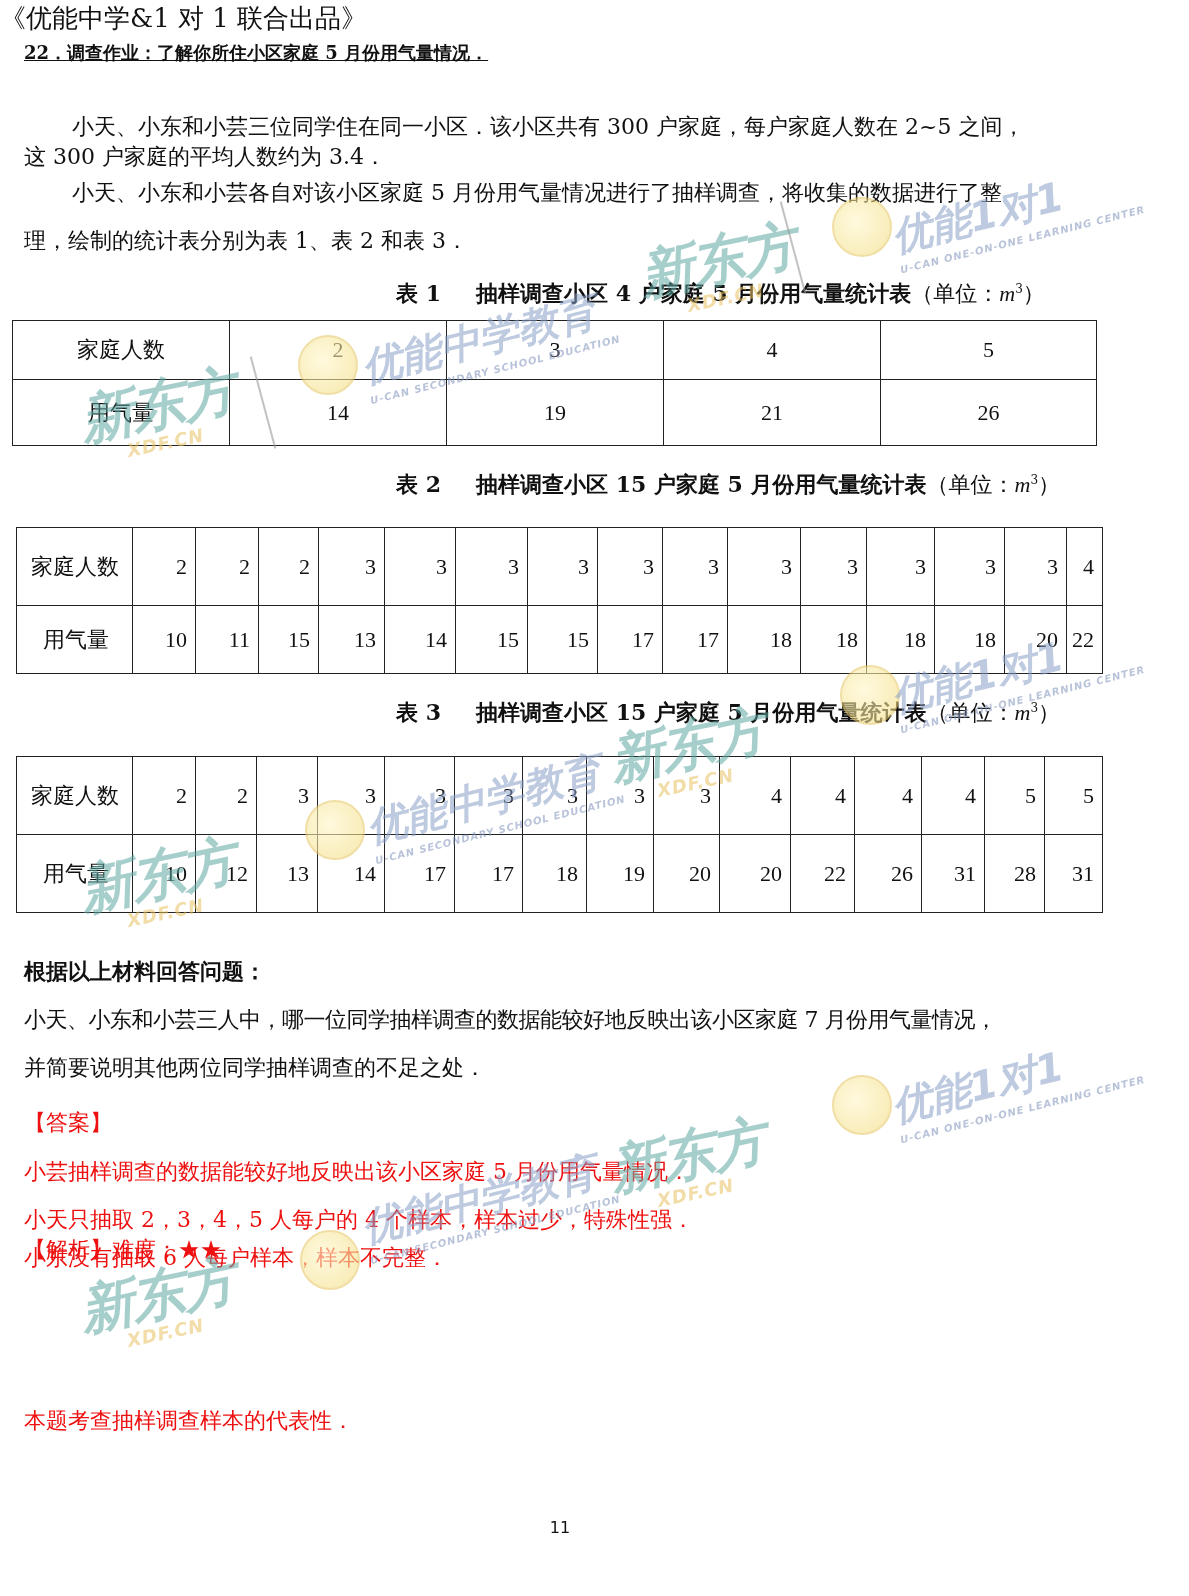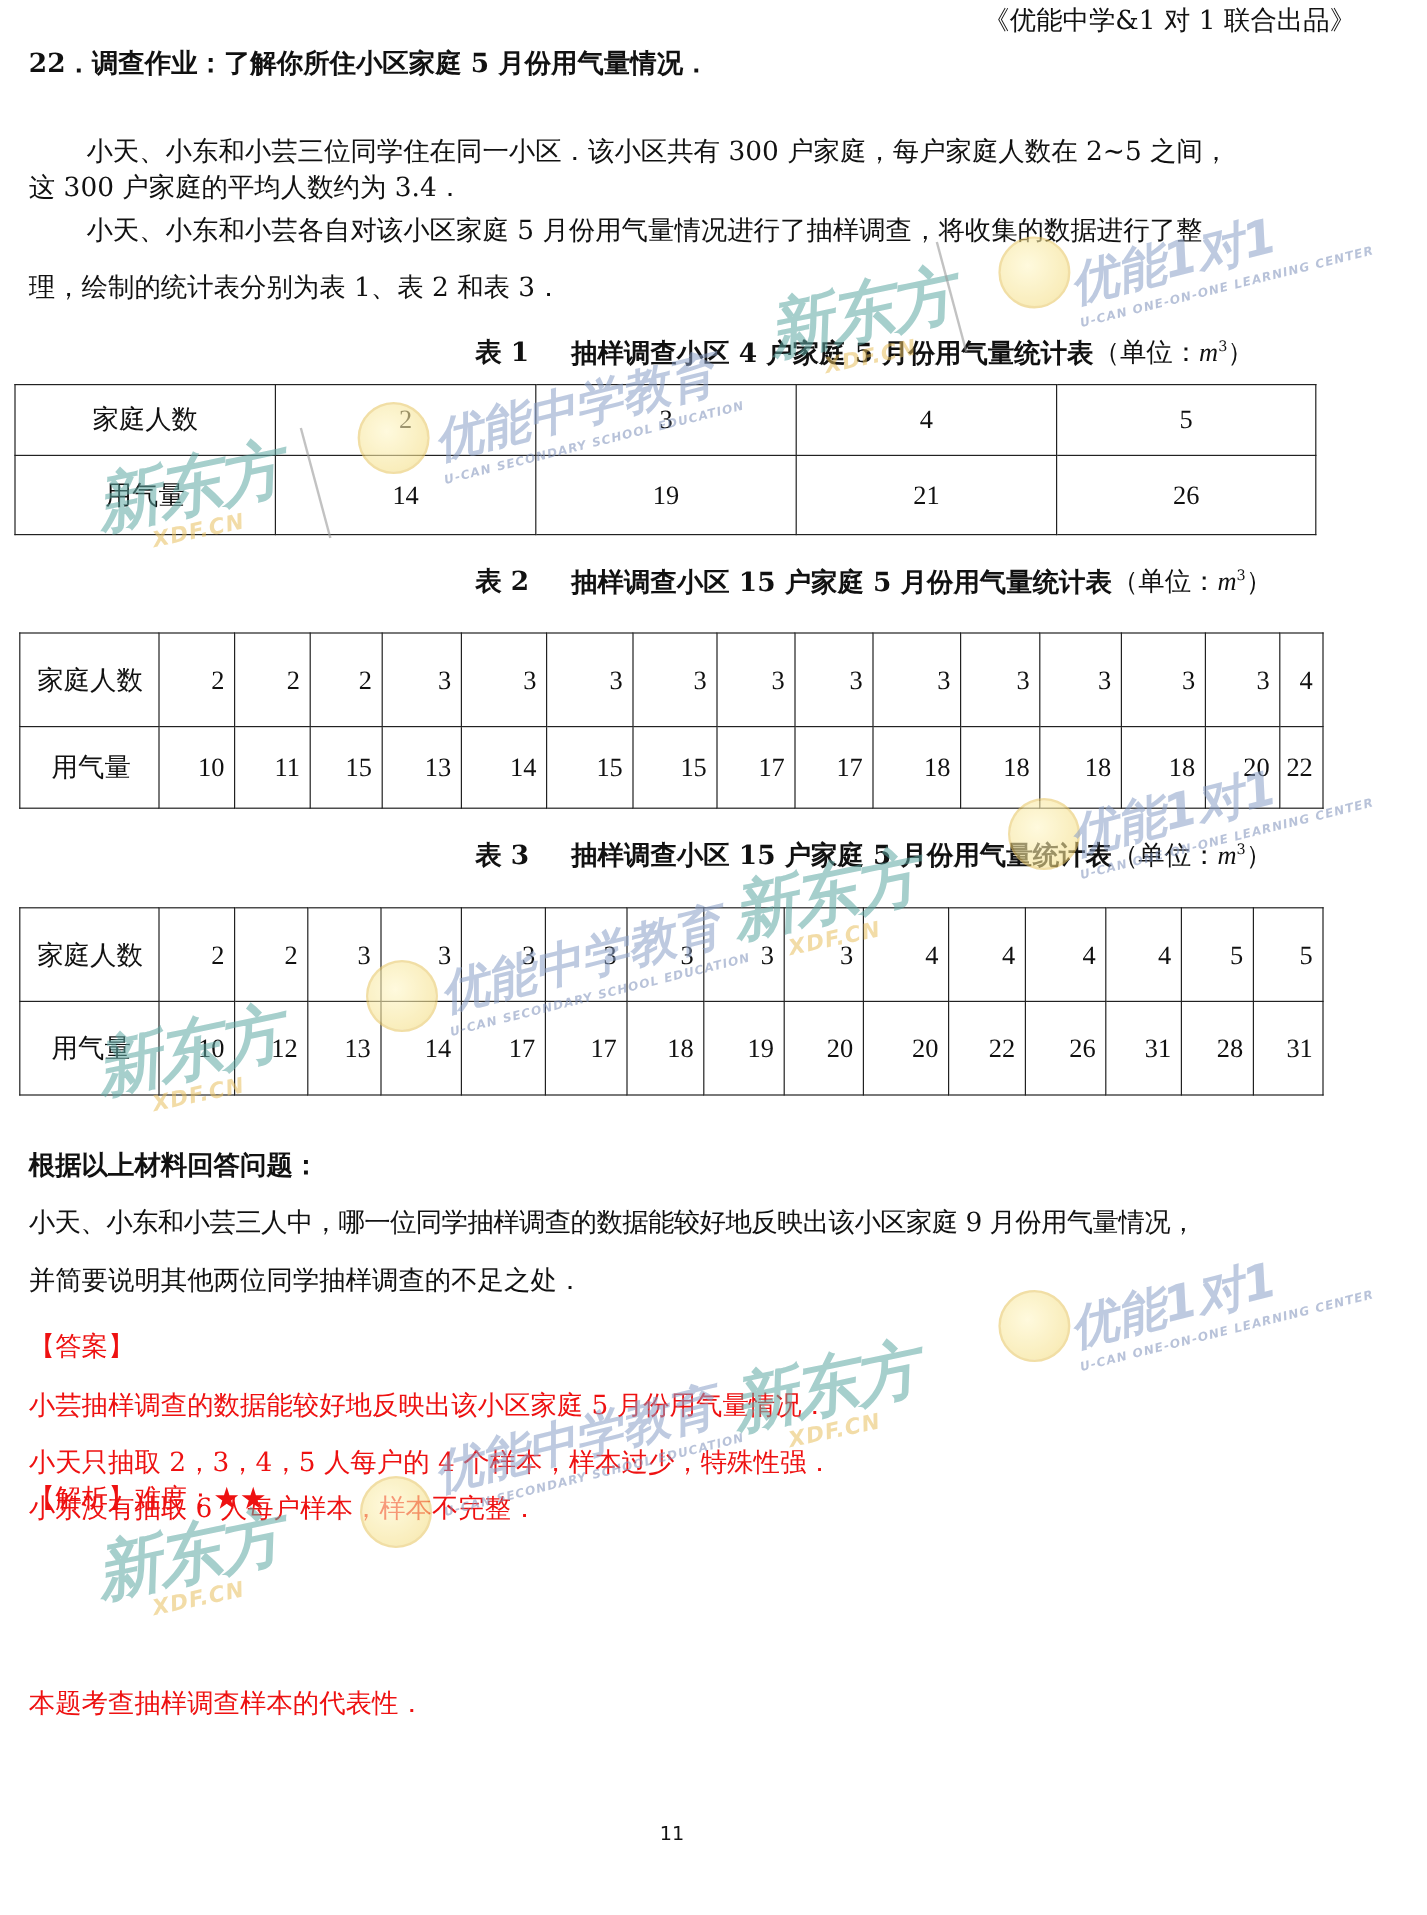--- a/index.html
+++ b/index.html
@@ -3,24 +3,24 @@
 <meta charset="utf-8">
 <style>
   html, body { margin: 0; padding: 0; background: #ffffff; }
   body {
     width: 1189px; height: 1596px; position: relative; overflow: hidden;
     font-family: "DejaVu Serif", "Liberation Serif", serif;
     color: #111;
   }
   .abs { position: absolute; }
   .header-title {
-    left: 0; width: 1130px; top: 3px; text-align: right;
-    font-size: 22px; line-height: 30px;
-  }
-  .q-title { left: 24px; top: 38px; font-size: 22px; font-weight: bold; line-height: 30px; }
+    left: 0; width: 1130px; top: 3px; text-align: left;
+    font-size: 26px; line-height: 30px;
+  }
+  .q-title { left: 24px; top: 38px; font-size: 18px; font-weight: bold; line-height: 30px; text-decoration: underline; }
   .para { font-size: 22px; line-height: 30px; white-space: nowrap; }
   .caption { font-size: 22px; font-weight: bold; line-height: 30px; white-space: nowrap; }
   .caption .label { display: inline-block; width: 80px; }
   .caption .unit { font-weight: normal; }
   .caption .unit i { font-family: "Liberation Serif", serif; font-style: italic; }
   .caption .unit sup { font-size: 12px; }
   table.stat {
     position: absolute; border-collapse: collapse; table-layout: fixed;
     font-size: 22px;
   }
@@ -212,21 +212,21 @@
     <td>22</td>
     <td>26</td>
     <td>31</td>
     <td>28</td>
     <td>31</td>
   </tr>
 </tbody>
   </table>
 
 <div class="abs para" style="left:24px; top:956px; font-weight:bold;text-align:right;">根据以上材料回答问题：</div>
-<div class="abs para" style="left:24px; top:1005px; letter-spacing:-0.5px;">小天、小东和小芸三人中，哪一位同学抽样调查的数据能较好地反映出该小区家庭 9 月份用气量情况，</div>
+<div class="abs para" style="left:24px; top:1005px; letter-spacing:-0.5px;">小天、小东和小芸三人中，哪一位同学抽样调查的数据能较好地反映出该小区家庭 7 月份用气量情况，</div>
 <div class="abs para" style="left:24px; top:1053px;">并简要说明其他两位同学抽样调查的不足之处．</div>
 
 <div class="abs para red" style="left:24px; top:1108px;">【答案】</div>
 <div class="abs para red" style="left:24px; top:1157px;">小芸抽样调查的数据能较好地反映出该小区家庭 5 月份用气量情况．</div>
 <div class="abs para red" style="left:24px; top:1205px;">小天只抽取 2，3，4，5 人每户的 4 个样本，样本过少，特殊性强．</div>
 <div class="abs para red" style="left:24px; top:1243px;">小东没有抽取 6 人每户样本，样本不完整．</div>
 
 <div class="abs para red" style="left:24px; top:1235px;text-align:right;">
   <span>【解析】</span><span>难度：</span><span>★★</span>
 </div>

